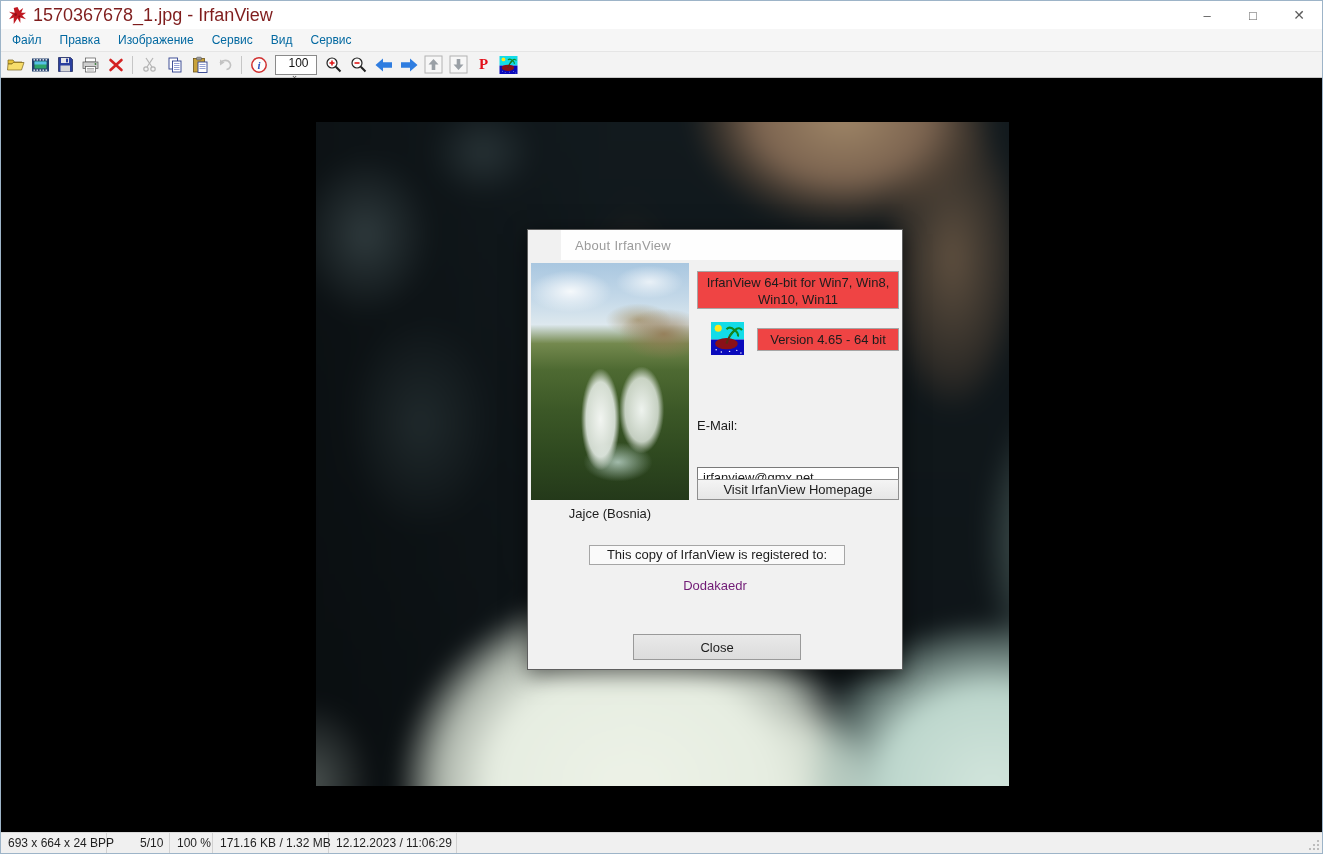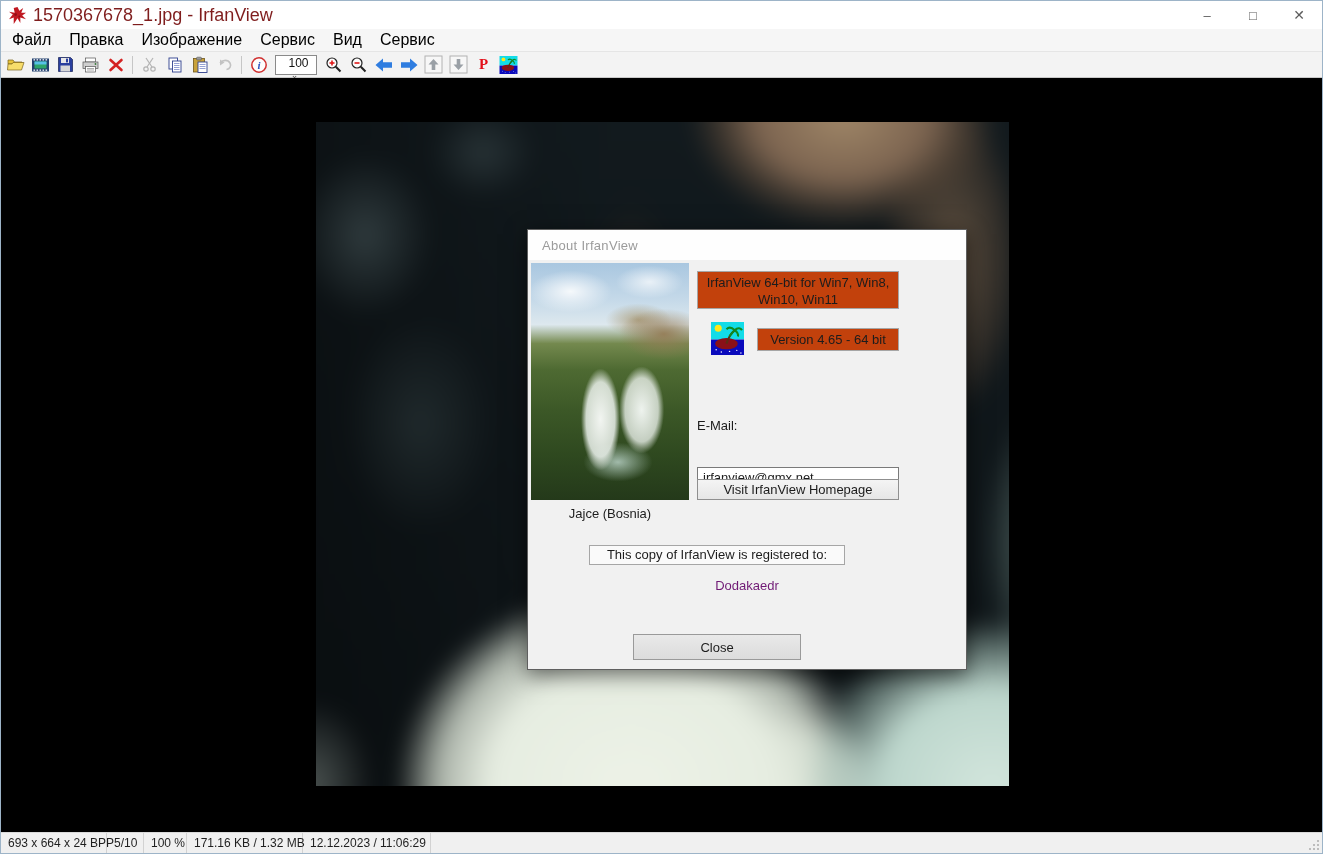--- a/index.html
+++ b/index.html
@@ -9,21 +9,21 @@
   
   .titlebar { height:28px; background:#ffffff; display:flex; align-items:center; flex:0 0 auto; }
   .app-icon { width:17px; height:17px; margin:0 7px 0 8px; flex:0 0 auto; }
   .title-text { font-size:18px; color:#7f1d1d; }
   .titlebar-spacer { flex:1; }
   .win-btn { width:46px; height:28px; display:flex; align-items:center; justify-content:center; color:#5c5c5c; font-size:13px; }
   .win-btn.close { font-size:14px; }
 
   
   .menubar { height:22px; background:#f6f6f6; display:flex; align-items:center; padding-left:2px; flex:0 0 auto; }
-  .menu-item { font-size:16px; color:#000000; padding:2px 9px; }
+  .menu-item { font-size:12px; color:#0369a1; padding:2px 9px; }
 
   
   .toolbar { height:27px; background:#f3f3f3; border-top:1px solid #e5e5e5; border-bottom:1px solid #c9c9c9; display:flex; align-items:center; padding-left:2px; flex:0 0 auto; }
   .tbtn { width:25px; height:24px; display:flex; align-items:center; justify-content:center; }
   .tbtn.disabled { opacity:.45; filter:grayscale(.8); }
   .tsep { width:1px; height:18px; background:#c6c6c6; margin:0 4px; }
   .zoom-combo { width:42px; height:20px; background:#fff; border:1px solid #8a8a8a; display:flex; align-items:center; margin:0 4px;flex-direction:column; }
   .zoom-combo .val { flex:1; font-size:12px; color:#111; padding-left:5px; }
   .zoom-combo .caret { font-size:9px; color:#555; padding-right:3px; }
   .p-label { color:#e3101a; font-weight:bold; font-size:15px; font-family:"Liberation Serif","DejaVu Serif",serif; }
@@ -43,51 +43,51 @@
       radial-gradient(ellipse 85px 115px at 5% 94%,  rgba(145,156,150,.5), transparent 75%),
       radial-gradient(ellipse 95px 115px at 12% 21%, rgba(104,125,128,.38), transparent 72%),
       radial-gradient(ellipse 75px 65px  at 27% 10%, rgba(92,112,115,.32), transparent 72%),
       radial-gradient(ellipse 105px 150px at 19% 46%, rgba(72,90,92,.32), transparent 72%),
       radial-gradient(ellipse 120px 260px at 63% 55%, rgba(42,52,52,.5), transparent 75%),
       linear-gradient(90deg, rgba(0,0,0,.35), rgba(0,0,0,0) 42%),
       linear-gradient(180deg, #121a1e 0%, #0d1316 100%);
   }
 
   
-  .dialog { position:absolute; left:526px; top:151px; width:440px; height:441px; background:#f1f1f1; border:1px solid #5f5f5f; box-shadow:0 5px 20px rgba(0,0,0,.55); }
+  .dialog { position:absolute; left:526px; top:151px; width:376px; height:441px; background:#f1f1f1; border:1px solid #5f5f5f; box-shadow:0 5px 20px rgba(0,0,0,.55);padding-left:33px; }
   .dlg-title { height:30px; background:#fefefe; display:flex; align-items:center; padding-left:14px; font-size:13px; color:#9b9b9b; letter-spacing:.3px; }
   .dlg-photo { position:absolute; left:3px; top:33px; width:158px; height:237px; overflow:hidden;
     background:
       radial-gradient(ellipse 26px 68px at 44% 66%, #f2f5f1 0%, rgba(235,241,236,.85) 55%, transparent 75%),
       radial-gradient(ellipse 30px 58px at 70% 62%, #eef3ee 0%, rgba(232,238,232,.8) 55%, transparent 75%),
       radial-gradient(ellipse 46px 26px at 55% 84%, rgba(190,215,205,.8), transparent 75%),
       radial-gradient(ellipse 60px 34px at 84% 30%, rgba(148,122,84,.9), transparent 75%),
       radial-gradient(ellipse 44px 22px at 68% 24%, rgba(160,140,96,.7), transparent 75%),
       radial-gradient(ellipse 55px 28px at 25% 12%, rgba(255,255,255,.85), transparent 75%),
       radial-gradient(ellipse 45px 22px at 75% 8%,  rgba(255,255,255,.7), transparent 75%),
       linear-gradient(180deg, #a9c7e0 0%, #c6dae9 16%, #dde8ee 26%, #74894e 34%, #4e6a32 45%, #3c5827 62%, #2e481f 82%, #24391a 100%);
   }
   .dlg-caption { position:absolute; left:3px; top:276px; width:158px; text-align:center; font-size:13px; color:#1c1c1c; }
-  .dlg-box { border:1px solid #a6a6a6; background:#c2410c; text-align:center; font-size:13px; color:#1c1c1c; line-height:17px; }
+  .dlg-box { border:1px solid #a6a6a6; background:#ef4444; text-align:center; font-size:13px; color:#1c1c1c; line-height:17px; }
   .box-info { position:absolute; left:169px; top:41px; width:202px; height:38px; padding-top:2px; }
   .dlg-logo { position:absolute; left:183px; top:92px; width:33px; height:33px; }
   .box-version { position:absolute; left:229px; top:98px; width:142px; height:23px; line-height:21px; }
   .box-copy { position:absolute; left:169px; top:139px; width:202px; height:55px; padding-top:1px; }
   .email-label { position:absolute; left:169px; top:188px; font-size:13px; color:#1c1c1c; }
   .email-input { position:absolute; left:169px; top:237px; width:202px; height:21px; border:1px solid #7a7a7a; background:#fff; font-size:13px; color:#1c1c1c; padding:0 0 0 5px; font-family:"Liberation Sans","DejaVu Sans",sans-serif; }
   .btn { background:linear-gradient(180deg,#f4f4f4,#e6e6e6); border:1px solid #8f8f8f; font-size:13px; color:#1c1c1c; display:flex; align-items:center; justify-content:center; }
   .btn-homepage { position:absolute; left:169px; top:249px; width:202px; height:21px; }
   .box-registered { position:absolute; left:61px; top:315px; width:256px; height:20px; background:#fafafa; line-height:18px; }
   .registered-name { position:absolute; left:0; top:348px; width:100%; text-align:center; font-size:13px; color:#701a75; }
   .btn-close { position:absolute; left:105px; top:404px; width:168px; height:26px; background:linear-gradient(180deg,#e9e9e9,#dcdcdc); border:1px solid #9a9a9a; }
 
   
   .statusbar { height:21px; background:#f0f0f0; border-top:1px solid #d9d9d9; display:flex; align-items:center; font-size:12px; color:#1f1f1f; flex:0 0 auto; position:relative; }
   .seg { height:100%; display:flex; align-items:center; padding:0 7px; border-right:1px solid #d2d2d2; white-space:nowrap; }
-  .seg-0 { width:106px; } .seg-1 { width:37px; } .seg-2 { width:43px; } .seg-3 { width:116px; } .seg-4 { width:128px; }
+  .seg-0 { width:106px; } .seg-1 { width:37px;margin-left:26px; } .seg-2 { width:43px; } .seg-3 { width:116px; } .seg-4 { width:128px; }
   .grip { position:absolute; right:1px; bottom:1px; }
 </style>
 </head>
 <body>
 
 <div class="window">
 
   <div class="titlebar">
     <svg class="app-icon" viewBox="0 0 18 18">
       <polygon points="9,0 11,4 15,1 13,6 18,6 14,9 18,13 12,11 12,17 9,12 5,18 5,11 0,13 4,8 0,5 6,6 5,1" fill="#c01820"></polygon>

